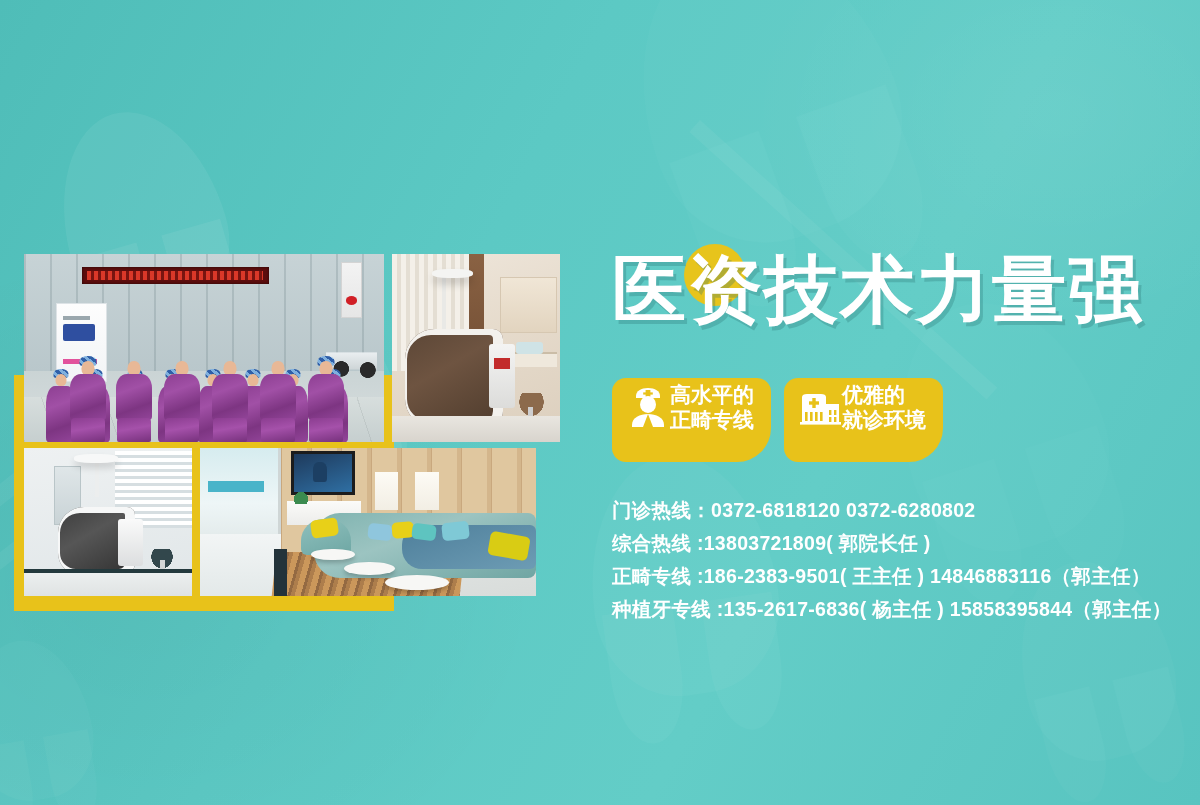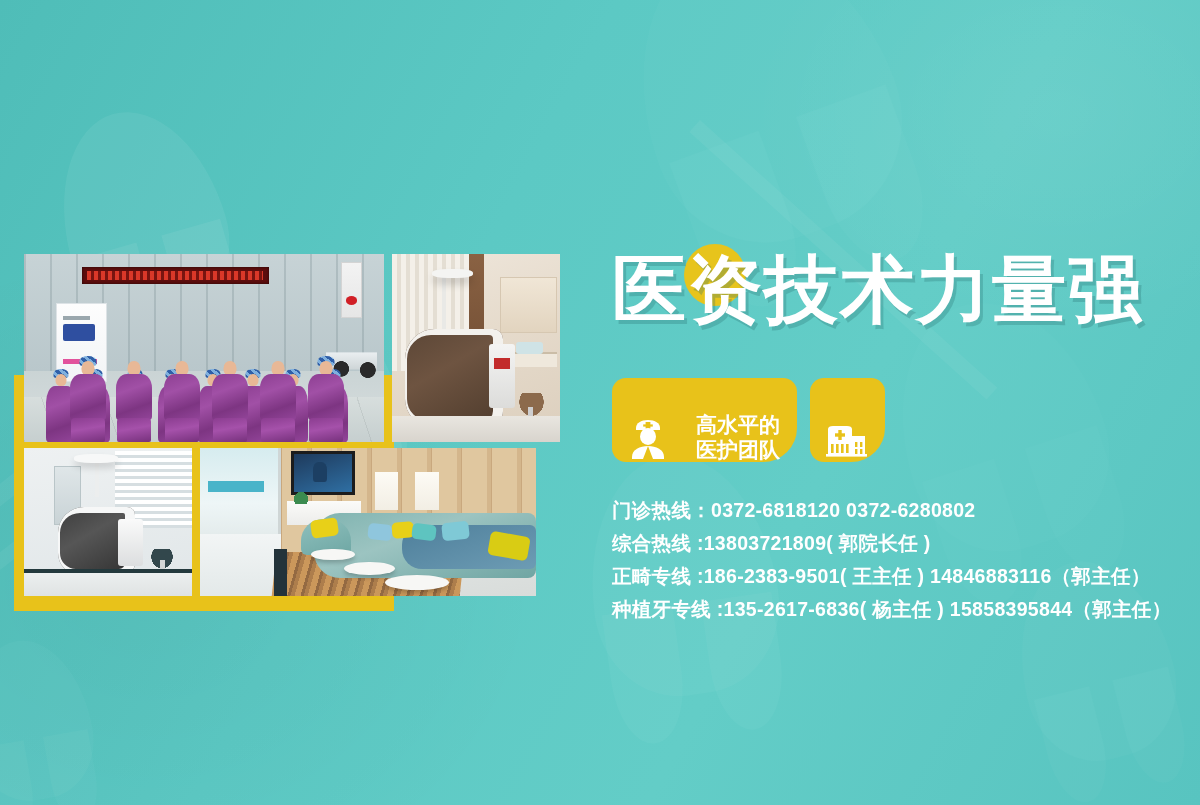--- a/index.html
+++ b/index.html
@@ -263,26 +263,26 @@
     position:relative;
     font-size:74px; line-height:84px;
     font-weight:700; color:#ffffff;
     letter-spacing:2px;
     text-shadow:3px 4px 0 rgba(40,110,110,0.28);
     white-space:nowrap;
   }
 
   #badges { display:flex; gap:13px; margin-top:26px; }
   .badge {
-    display:flex; align-items:flex-end;
+    display:flex; align-items:flex-start;
     background:#e8c21a;
     height:84px;
-    padding:17px 17px 0 14px;
+    padding:4px 17px 0 14px;
     border-radius:14px 14px 34px 14px;
-    gap:26px;
+    gap:0;
   }
   .badge .bicon { flex:0 0 auto; width:44px; height:48px; display:flex; align-items:center; justify-content:center; }
   .badge .btext {
     color:#ffffff; font-weight:700;
     font-size:21px; line-height:25px;
     white-space:nowrap;
   }
 
   #contacts { margin-top:32px;font-weight:bold; }
   .cline {
@@ -476,21 +476,21 @@
             <path d="M8 12 C8 7 13 4 20 4 C27 4 32 7 32 12 L32 14 L8 14 Z"></path>
             <rect x="17.6" y="6" width="4.8" height="7" fill="#e8c21a"></rect>
             <rect x="15.2" y="8.4" width="9.6" height="2.2" fill="#e8c21a"></rect>
             <ellipse cx="20" cy="20.5" rx="8" ry="8.5"></ellipse>
             <path d="M20 30 C12 30 4 33.5 4 41 L4 43 L36 43 L36 41 C36 33.5 28 30 20 30 Z"></path>
             <path d="M20 30 L15 43 L25 43 Z" fill="#e8c21a"></path>
           </svg>
         </span>
         <span class="btext">
           <span>高水平的</span><br>
-          <span>医护团队</span>
+          <span>正畸专线</span>
         </span>
       </div>
 
 
       <div class="badge">
         <span class="bicon">
           <svg width="44" height="40" viewBox="0 0 44 40" fill="#ffffff">
             <path d="M4 11 C4 9 6 8 9 8 L23 8 C26 8 28 9 28 11 L28 36 L4 36 Z"></path>
             <rect x="28" y="18" width="13" height="18"></rect>
             <rect x="2" y="36" width="41" height="2.6"></rect>
@@ -499,20 +499,24 @@
             <rect x="7" y="26" width="2.6" height="9" fill="#e8c21a"></rect>
             <rect x="12" y="26" width="2.6" height="9" fill="#e8c21a"></rect>
             <rect x="17" y="26" width="2.6" height="9" fill="#e8c21a"></rect>
             <rect x="22" y="26" width="2.6" height="9" fill="#e8c21a"></rect>
             <rect x="31" y="24" width="2.4" height="5" fill="#e8c21a"></rect>
             <rect x="36" y="24" width="2.4" height="5" fill="#e8c21a"></rect>
             <rect x="31" y="31" width="2.4" height="5" fill="#e8c21a"></rect>
             <rect x="36" y="31" width="2.4" height="5" fill="#e8c21a"></rect>
           </svg>
         </span>
+        <span class="btext">
+          <span>优雅的</span><br>
+          <span>就诊环境</span>
+        </span>
       </div>
     </div>
 
     <div id="contacts">
       <div class="cline">门诊热线：0372-6818120  0372-6280802</div>
       <div class="cline">综合热线 :13803721809( 郭院长任 )</div>
       <div class="cline">正畸专线 :186-2383-9501( 王主任 ) 14846883116（郭主任）</div>
       <div class="cline">种植牙专线 :135-2617-6836( 杨主任 ) 15858395844（郭主任）</div>
     </div>
 

